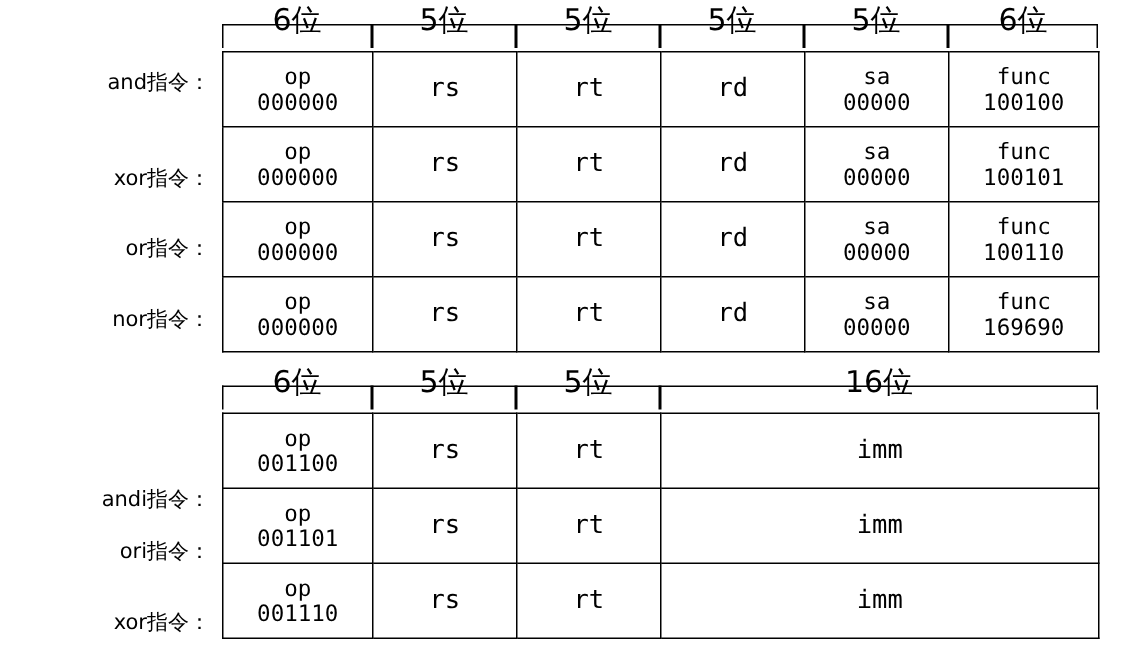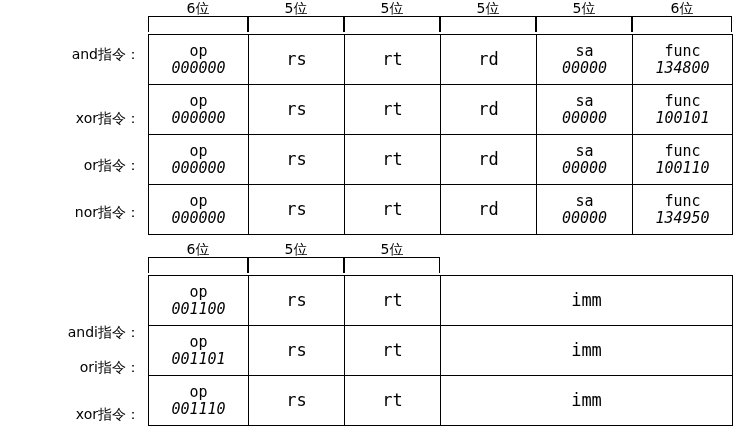--- a/index.html
+++ b/index.html
@@ -40,21 +40,21 @@
     border-top: 1.5px solid #000;
     border-left: 1.5px solid #000;
     border-right: 1.5px solid #000;
   }
   .widthbar span {
     position: absolute;
     top: -17px;
     left: 0;
     width: 100%;
     text-align: center;
-    font-size: 14px;
+    font-size: 20px;
     font-family: "DejaVu Sans", sans-serif;
     letter-spacing: 0px;
     white-space: nowrap;
   }
 
   table.fmt {
     border-collapse: collapse;
     table-layout: fixed;
   }
   table.fmt td {
@@ -65,21 +65,21 @@
     font-size: 17px;
     line-height: 1.05;
     padding: 1px;
     height: 47px;
   }
   table.fmt td.two-line {
     font-size: 15px;
     line-height: 1.12;
   }
   table.fmt td .l1 { display: block; }
-  table.fmt td .l2 { display: block; font-style: italic; }
+  table.fmt td .l2 { display: block; }
 
   
   .rowlabel {
     position: absolute;
     right: 0;
     text-align: right;
     font-family: "DejaVu Sans", sans-serif;
     font-size: 14px;
     white-space: nowrap;
   }
@@ -133,21 +133,21 @@
           </td>
           <td>rs</td>
           <td>rt</td>
           <td>rd</td>
           <td class="two-line">
             <span class="l1">sa</span>
             <span class="l2">00000</span>
           </td>
           <td class="two-line">
             <span class="l1">func</span>
-            <span class="l2">134800</span>
+            <span class="l2">100100</span>
           </td>
         </tr>
         <tr>
           <td class="two-line">
             <span class="l1">op</span>
             <span class="l2">000000</span>
           </td>
           <td>rs</td>
           <td>rt</td>
           <td>rd</td>
@@ -184,21 +184,21 @@
           </td>
           <td>rs</td>
           <td>rt</td>
           <td>rd</td>
           <td class="two-line">
             <span class="l1">sa</span>
             <span class="l2">00000</span>
           </td>
           <td class="two-line">
             <span class="l1">func</span>
-            <span class="l2">134950</span>
+            <span class="l2">169690</span>
           </td>
         </tr>
       </tbody>
     </table>
   </div>
 
   <div class="labels-col" style="left:0px; top:0px;">
     <div class="rowlabel" style="top:46px;">and指令：</div>
     <div class="rowlabel" style="top:110px;">xor指令：</div>
     <div class="rowlabel" style="top:157px;">or指令：</div>
@@ -210,20 +210,23 @@
     <div class="widthbar-row">
       <div class="widthbar" style="left:0px; width:100px;">
         <span>6位</span>
       </div>
       <div class="widthbar" style="left:100px; width:96px;">
         <span>5位</span>
       </div>
       <div class="widthbar" style="left:196px; width:96px;">
         <span>5位</span>
       </div>
+      <div class="widthbar" style="left:292px; width:292px;">
+        <span>16位</span>
+      </div>
     </div>
 
     <table class="fmt">
       <colgroup>
         <col style="width:100px">
           <col style="width:96px">
           <col style="width:96px">
           <col style="width:292px">
       </colgroup>
       <tbody>

